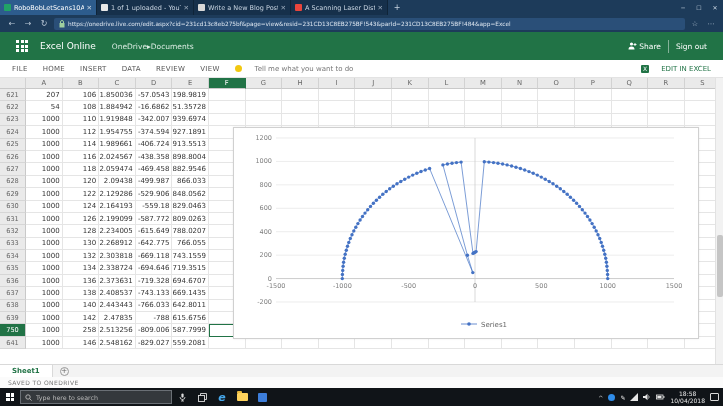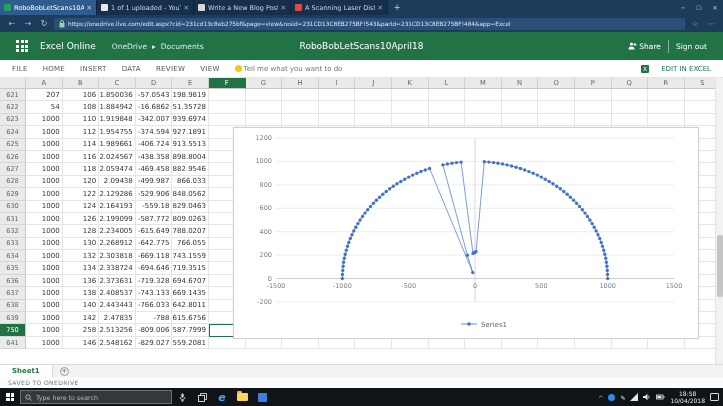--- a/index.html
+++ b/index.html
@@ -21,30 +21,30 @@
   .addressbar{height:17px;background:#1d3b5a;display:flex;align-items:center;gap:4px;padding:0 6px;color:#b9c7d6;font-size:7.5px;flex:none}
   .navbtn{width:12px;text-align:center;font-size:8px}
   .urlfield{flex:1;height:12px;background:#2a4f78;border-radius:2px;display:flex;align-items:center;gap:3px;padding:0 5px;font-size:5.8px;color:#dce5ef;overflow:hidden;white-space:nowrap}
   .abicon{width:12px;text-align:center;font-size:7px}
 
   
   .xlheader{height:28px;background:#217346;color:#fff;display:flex;align-items:center;padding:0 16px;position:relative;flex:none}
   .waffle{display:grid;grid-template-columns:repeat(3,3px);grid-gap:1.5px;gap:1.5px;margin-right:12px}
   .waffle i{width:3px;height:3px;background:#fff;display:block}
   .brand{font-size:9px;margin-right:16px;white-space:nowrap}
-  .crumb{font-size:7.5px;display:flex;gap:5px;align-items:center;color:#d9ebe1;white-space:nowrap}
+  .crumb{font-size:7.5px;display:flex;align-items:center;color:#d9ebe1;white-space:nowrap}
   .xltitle{position:absolute;left:50%;transform:translateX(-50%);font-size:9px;white-space:nowrap}
   .hdr-right{margin-left:auto;display:flex;align-items:center;gap:7px;font-size:7.5px}
   .vdiv{width:1px;height:13px;background:rgba(255,255,255,.45)}
   .share-ic{display:inline-block;vertical-align:-1px}
 
   
   .menubar{height:18px;background:#fff;border-bottom:1px solid #e3e3e3;display:flex;align-items:center;gap:15px;padding:0 12px;font-size:7px;color:#555;flex:none}
   .menu-item{letter-spacing:.3px;white-space:nowrap}
-  .tellme{display:flex;align-items:center;gap:2px;color:#767676;white-space:nowrap}
+  .tellme{display:flex;align-items:center;gap:13px;color:#767676;white-space:nowrap}
   .bulb{width:7px;height:7px;border-radius:50%;background:#f2c811;flex:none}
   .editx{margin-left:auto;color:#217346;display:flex;align-items:center;gap:12px;white-space:nowrap}
   .xbadge{width:8px;height:8px;background:#217346;color:#fff;font-size:6px;display:flex;align-items:center;justify-content:center;border-radius:1px}
 
   
   .formulabar{height:14px;background:#fff;border-bottom:1px solid #d9d9d9;display:flex;align-items:stretch;flex:none}
   .fx{width:26px;text-align:center;font-style:italic;color:#8a8a8a;font-size:8px;border-right:1px solid #d9d9d9;background:#f7f7f7;line-height:13px}
   .fxinput{flex:1;border:none;outline:none;font-size:7px;padding:0 4px;font-family:inherit}
 
   
@@ -147,21 +147,20 @@
         <i></i>
         <i></i>
         <i></i>
       </div>
     <div class="brand">Excel Online</div>
     <div class="crumb">
       <span>OneDrive</span>
       <span>▸</span>
       <span>Documents</span>
     </div>
-    <div class="xltitle">RoboBobLetScans10April18</div>
     <div class="hdr-right">
       <span>
         <svg class="share-ic" width="9" height="8" viewBox="0 0 9 8">
             <circle cx="3.5" cy="2" r="1.6" fill="#fff"></circle>
             <path d="M0.5 7.5 a3 3 0 0 1 6 0 Z" fill="#fff"></path>
             <path d="M7 1 v3 M5.5 2.5 h3" stroke="#fff" stroke-width="0.9"></path>
           </svg>
         <span>Share</span>
       </span>
       <span class="vdiv"></span>

